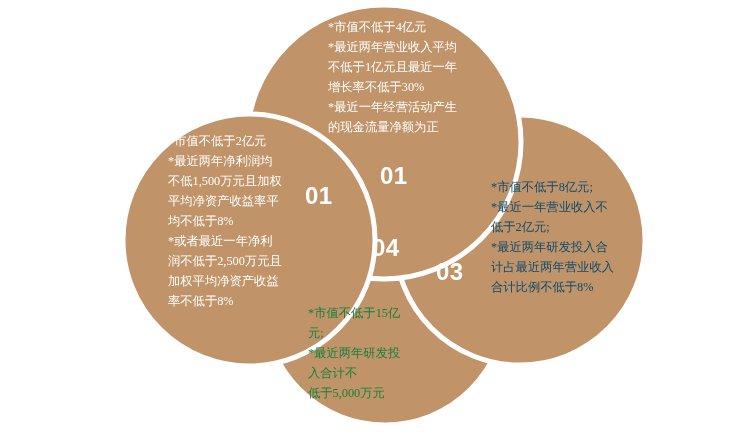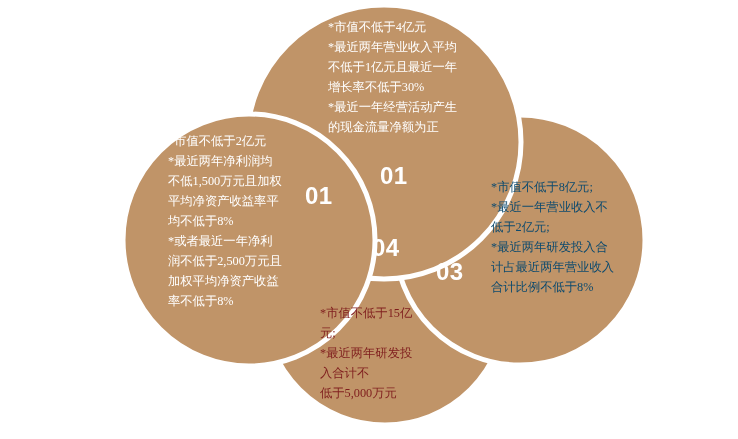--- a/index.html
+++ b/index.html
@@ -99,19 +99,19 @@
 不低于1亿元且最近一年
 增长率不低于30%
 *最近一年经营活动产生
 的现金流量净额为正</div>
   <div class="petal-text" id="txt-03" style="color: #0c4a6e;">*市值不低于8亿元;
 *最近一年营业收入不
 低于2亿元;
 *最近两年研发投入合
 计占最近两年营业收入
 合计比例不低于8%</div>
-  <div class="petal-text" id="txt-04" style="color: #7f1d1d; margin-left: 12px;">*市值不低于15亿
+  <div class="petal-text" id="txt-04" style="color: #15803d;">*市值不低于15亿
 元;
 *最近两年研发投
 入合计不
 低于5,000万元</div>
 
 </div>
 
 </body></html>

